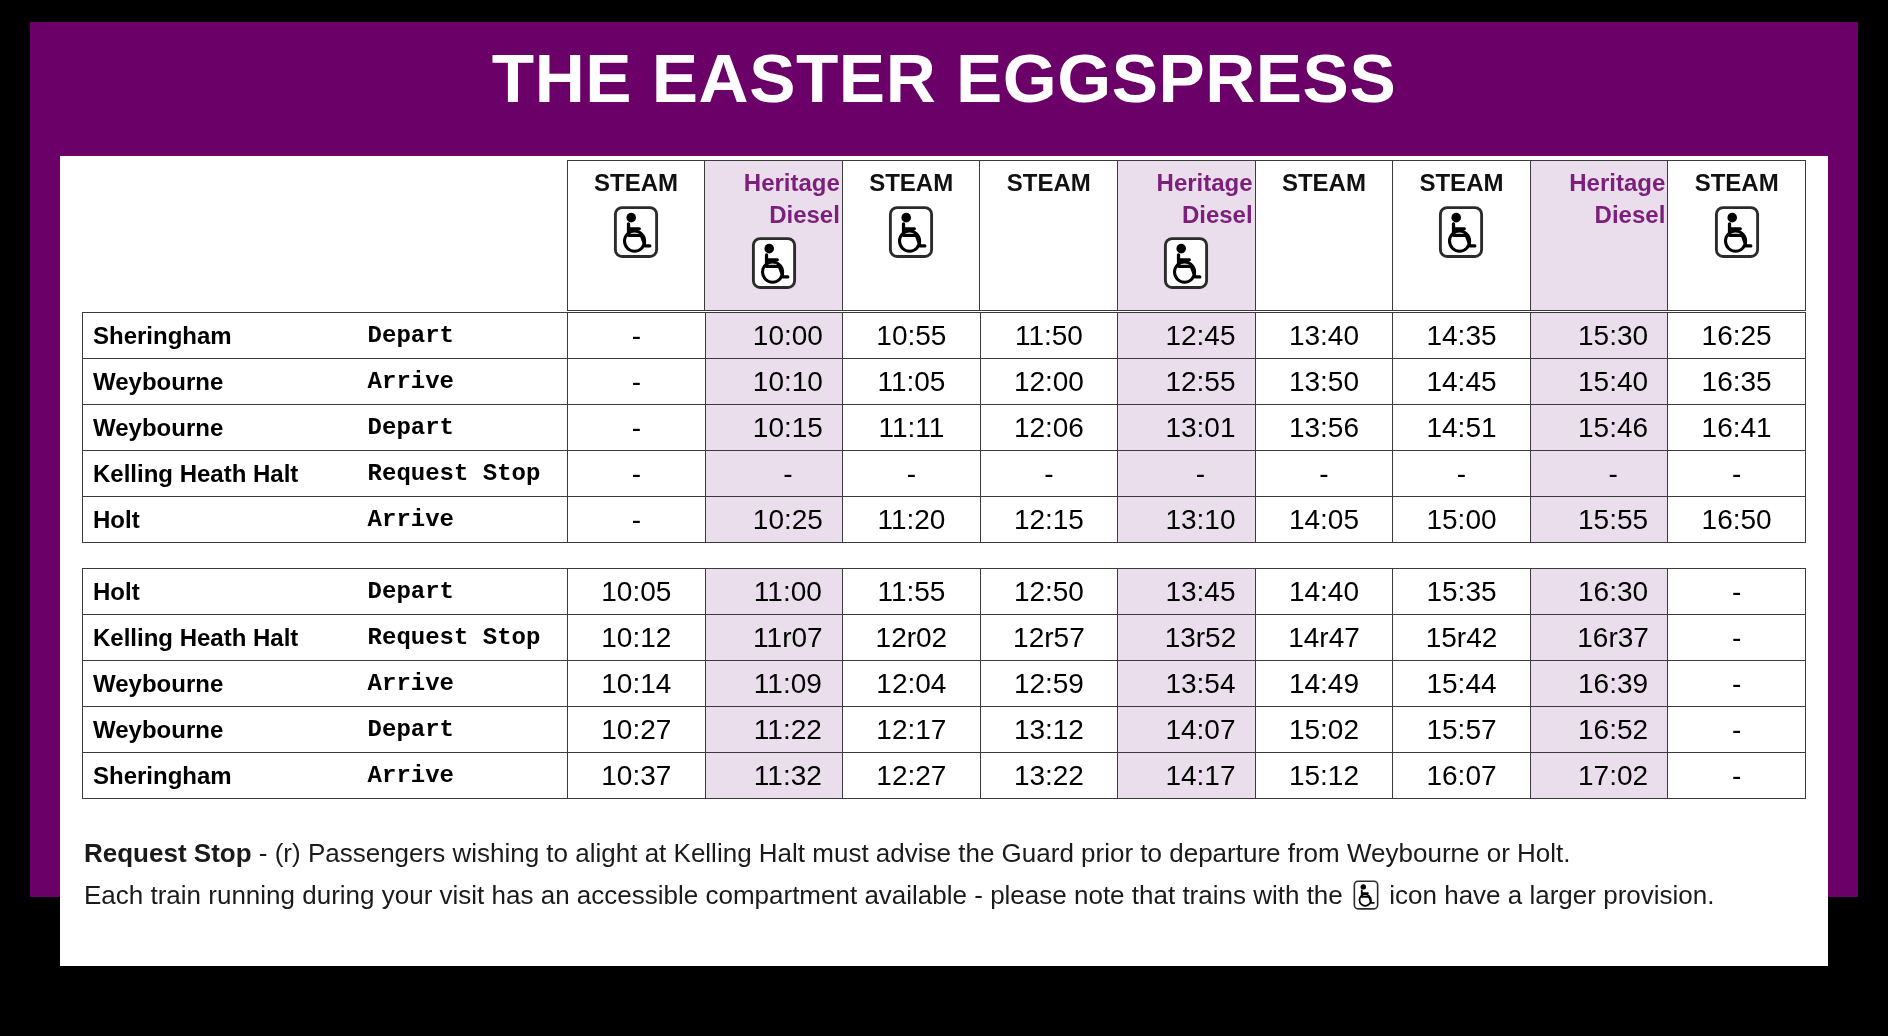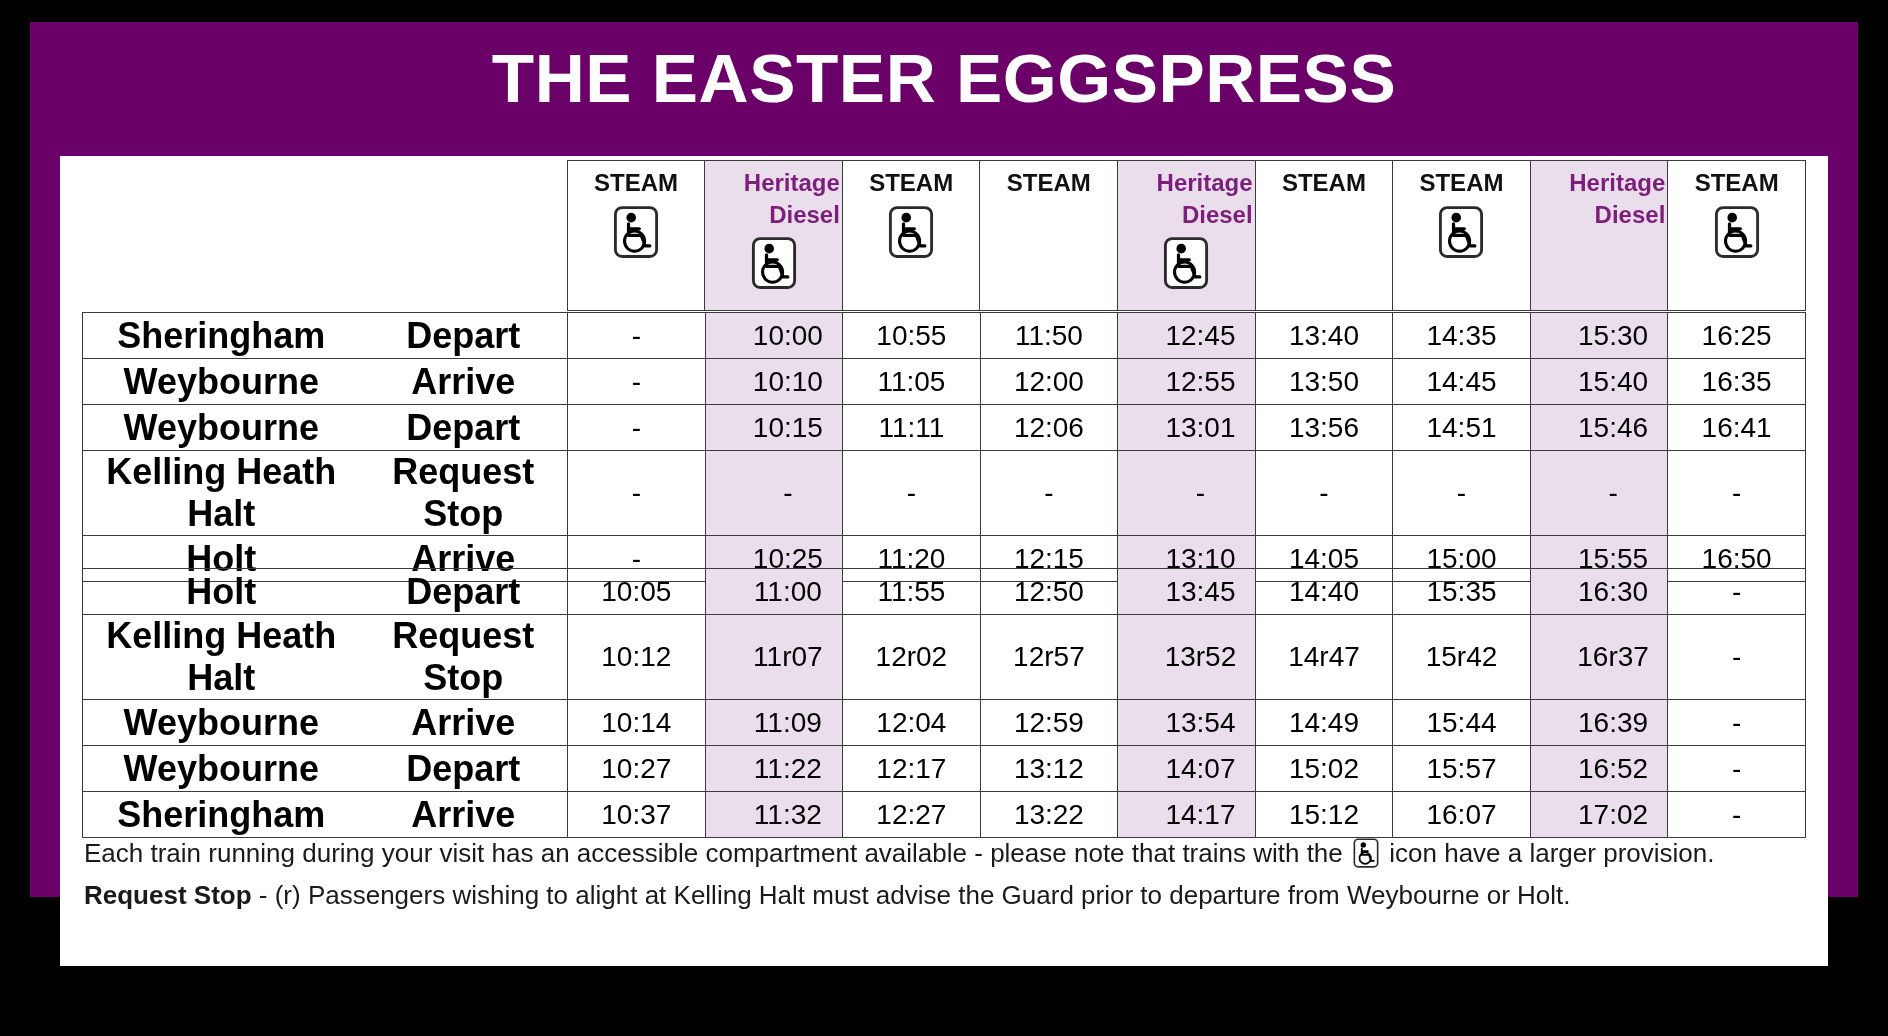--- a/index.html
+++ b/index.html
@@ -130,27 +130,27 @@
   #table-outbound { top: 156px; }
   #table-return  { top: 412px; }
 
   .body-table td {
     height: 46px;
     border: 1px solid #3b3b3b;
     box-sizing: border-box;
   }
   .body-table td.station,
   .body-table td.action {
-    text-align: center;
+    text-align: left;
     font-weight: bold;
-    font-size: 36px;
-    padding-left: 2px;
+    font-size: 24px;
+    padding-left: 10px;
   }
   .body-table td.station { border-right: none; }
-  .body-table td.action  { border-left: none; }
+  .body-table td.action  { border-left: none; font-family: Liberation Mono, monospace; }
   .body-table td.diesel { background: #eaddec; padding-left: 28px; }
   .body-table td.time { font-size: 28px; }
 
   
   .notes {
     position: absolute;
     left: 24px;
     top: 676px;
     width: 1730px;
     font-size: 26px;
@@ -433,32 +433,32 @@
             <td class="time diesel">14:17</td>
             <td class="time">15:12</td>
             <td class="time">16:07</td>
             <td class="time diesel">17:02</td>
             <td class="time">-</td>
           </tr>
         </tbody>
     </table>
 
     <div class="notes">
+      <div class="line">
+        <b>Request Stop</b>
+        <span>- (r) Passengers wishing to alight at Kelling Halt must advise the Guard prior to departure from Weybourne or Holt.</span>
+      </div>
       <div class="line">
         <span>Each train running during your visit has an accessible compartment available - please note that trains with the</span>
         <span class="wc-inline"><svg viewBox="0 0 48 56" xmlns="http://www.w3.org/2000/svg">
               <rect x="2.5" y="2.5" width="43" height="51" rx="7" ry="7" fill="#ffffff" stroke="#2b2b2b" stroke-width="3"></rect>
               <circle cx="19" cy="13" r="5" fill="#000000"></circle>
               <path d="M16.2 19.5 L16.2 31.5 L29.5 31.5" fill="none" stroke="#000000" stroke-width="3.4" stroke-linecap="round" stroke-linejoin="round"></path>
               <path d="M16.6 24.6 L27.5 24.6" fill="none" stroke="#000000" stroke-width="3.2" stroke-linecap="round"></path>
               <path d="M29.5 31.5 L33.5 42.5 L38.5 42.5" fill="none" stroke="#000000" stroke-width="3.2" stroke-linecap="round" stroke-linejoin="round"></path>
               <circle cx="22.5" cy="37.5" r="10.5" fill="none" stroke="#000000" stroke-width="3.2"></circle>
             </svg></span>
         <span>icon have a larger provision.</span>
       </div>
-      <div class="line">
-        <b>Request Stop</b>
-        <span>- (r) Passengers wishing to alight at Kelling Halt must advise the Guard prior to departure from Weybourne or Holt.</span>
-      </div>
     </div>
 
   </div>
 </div>
 
 </body></html>

